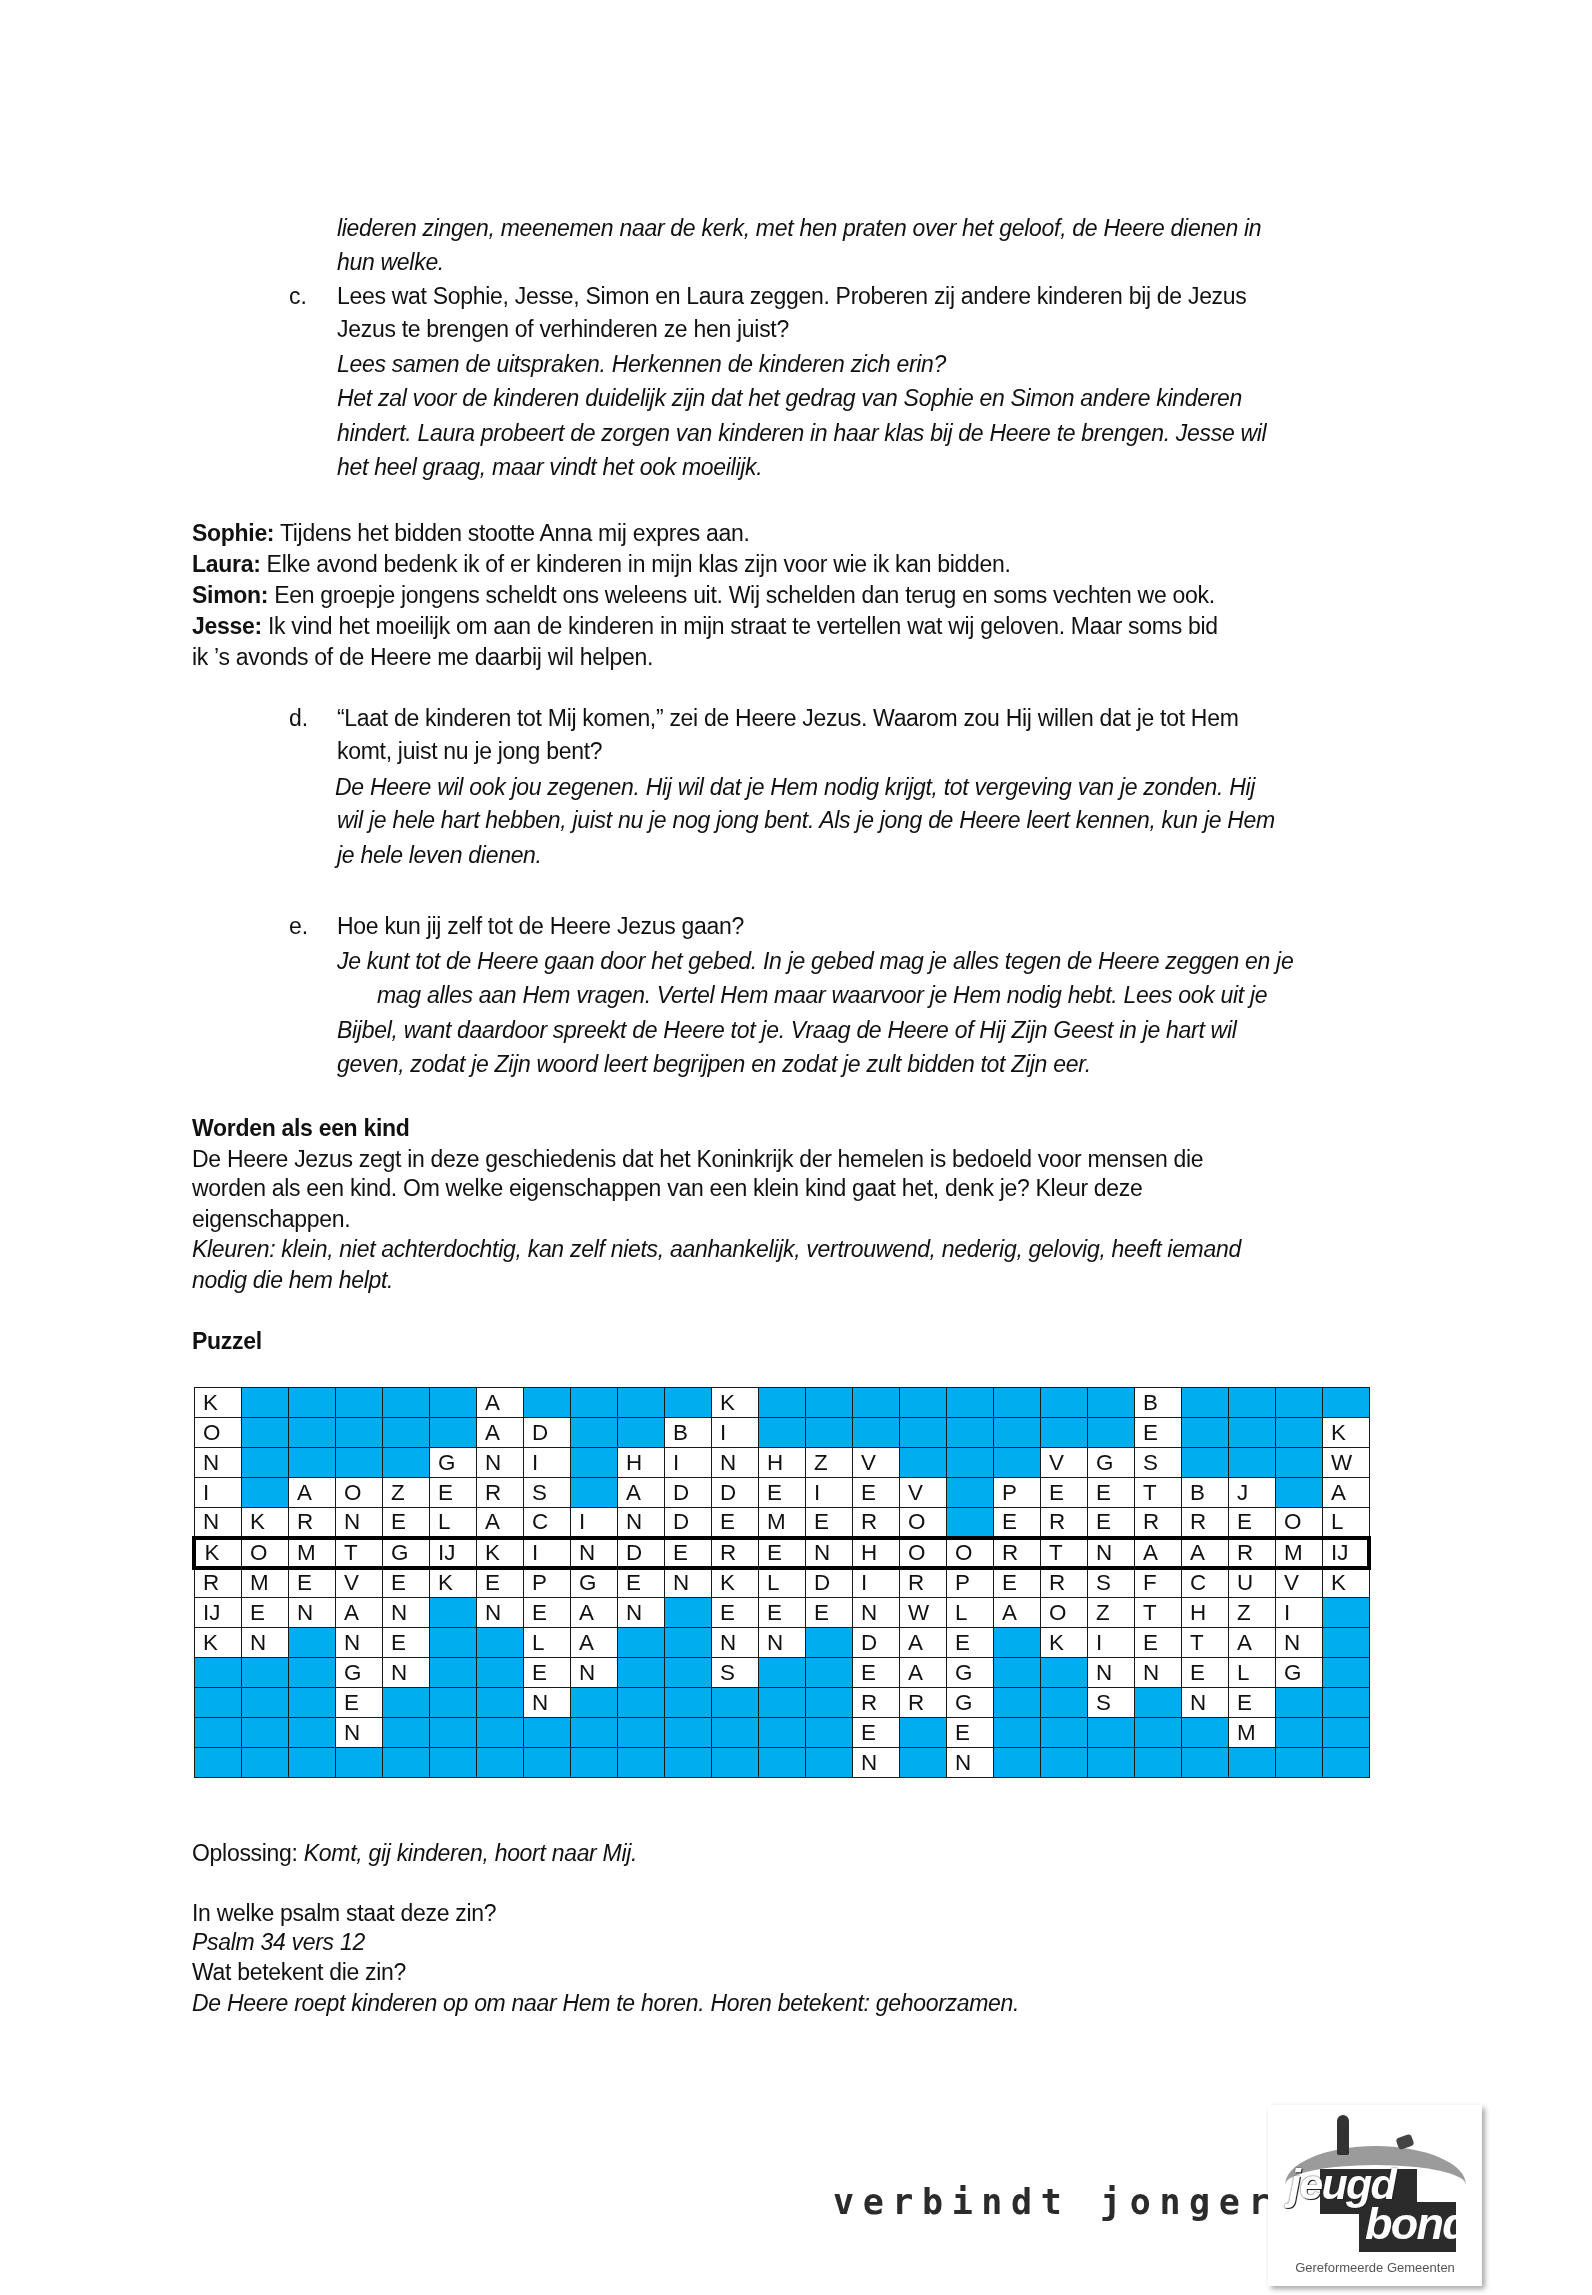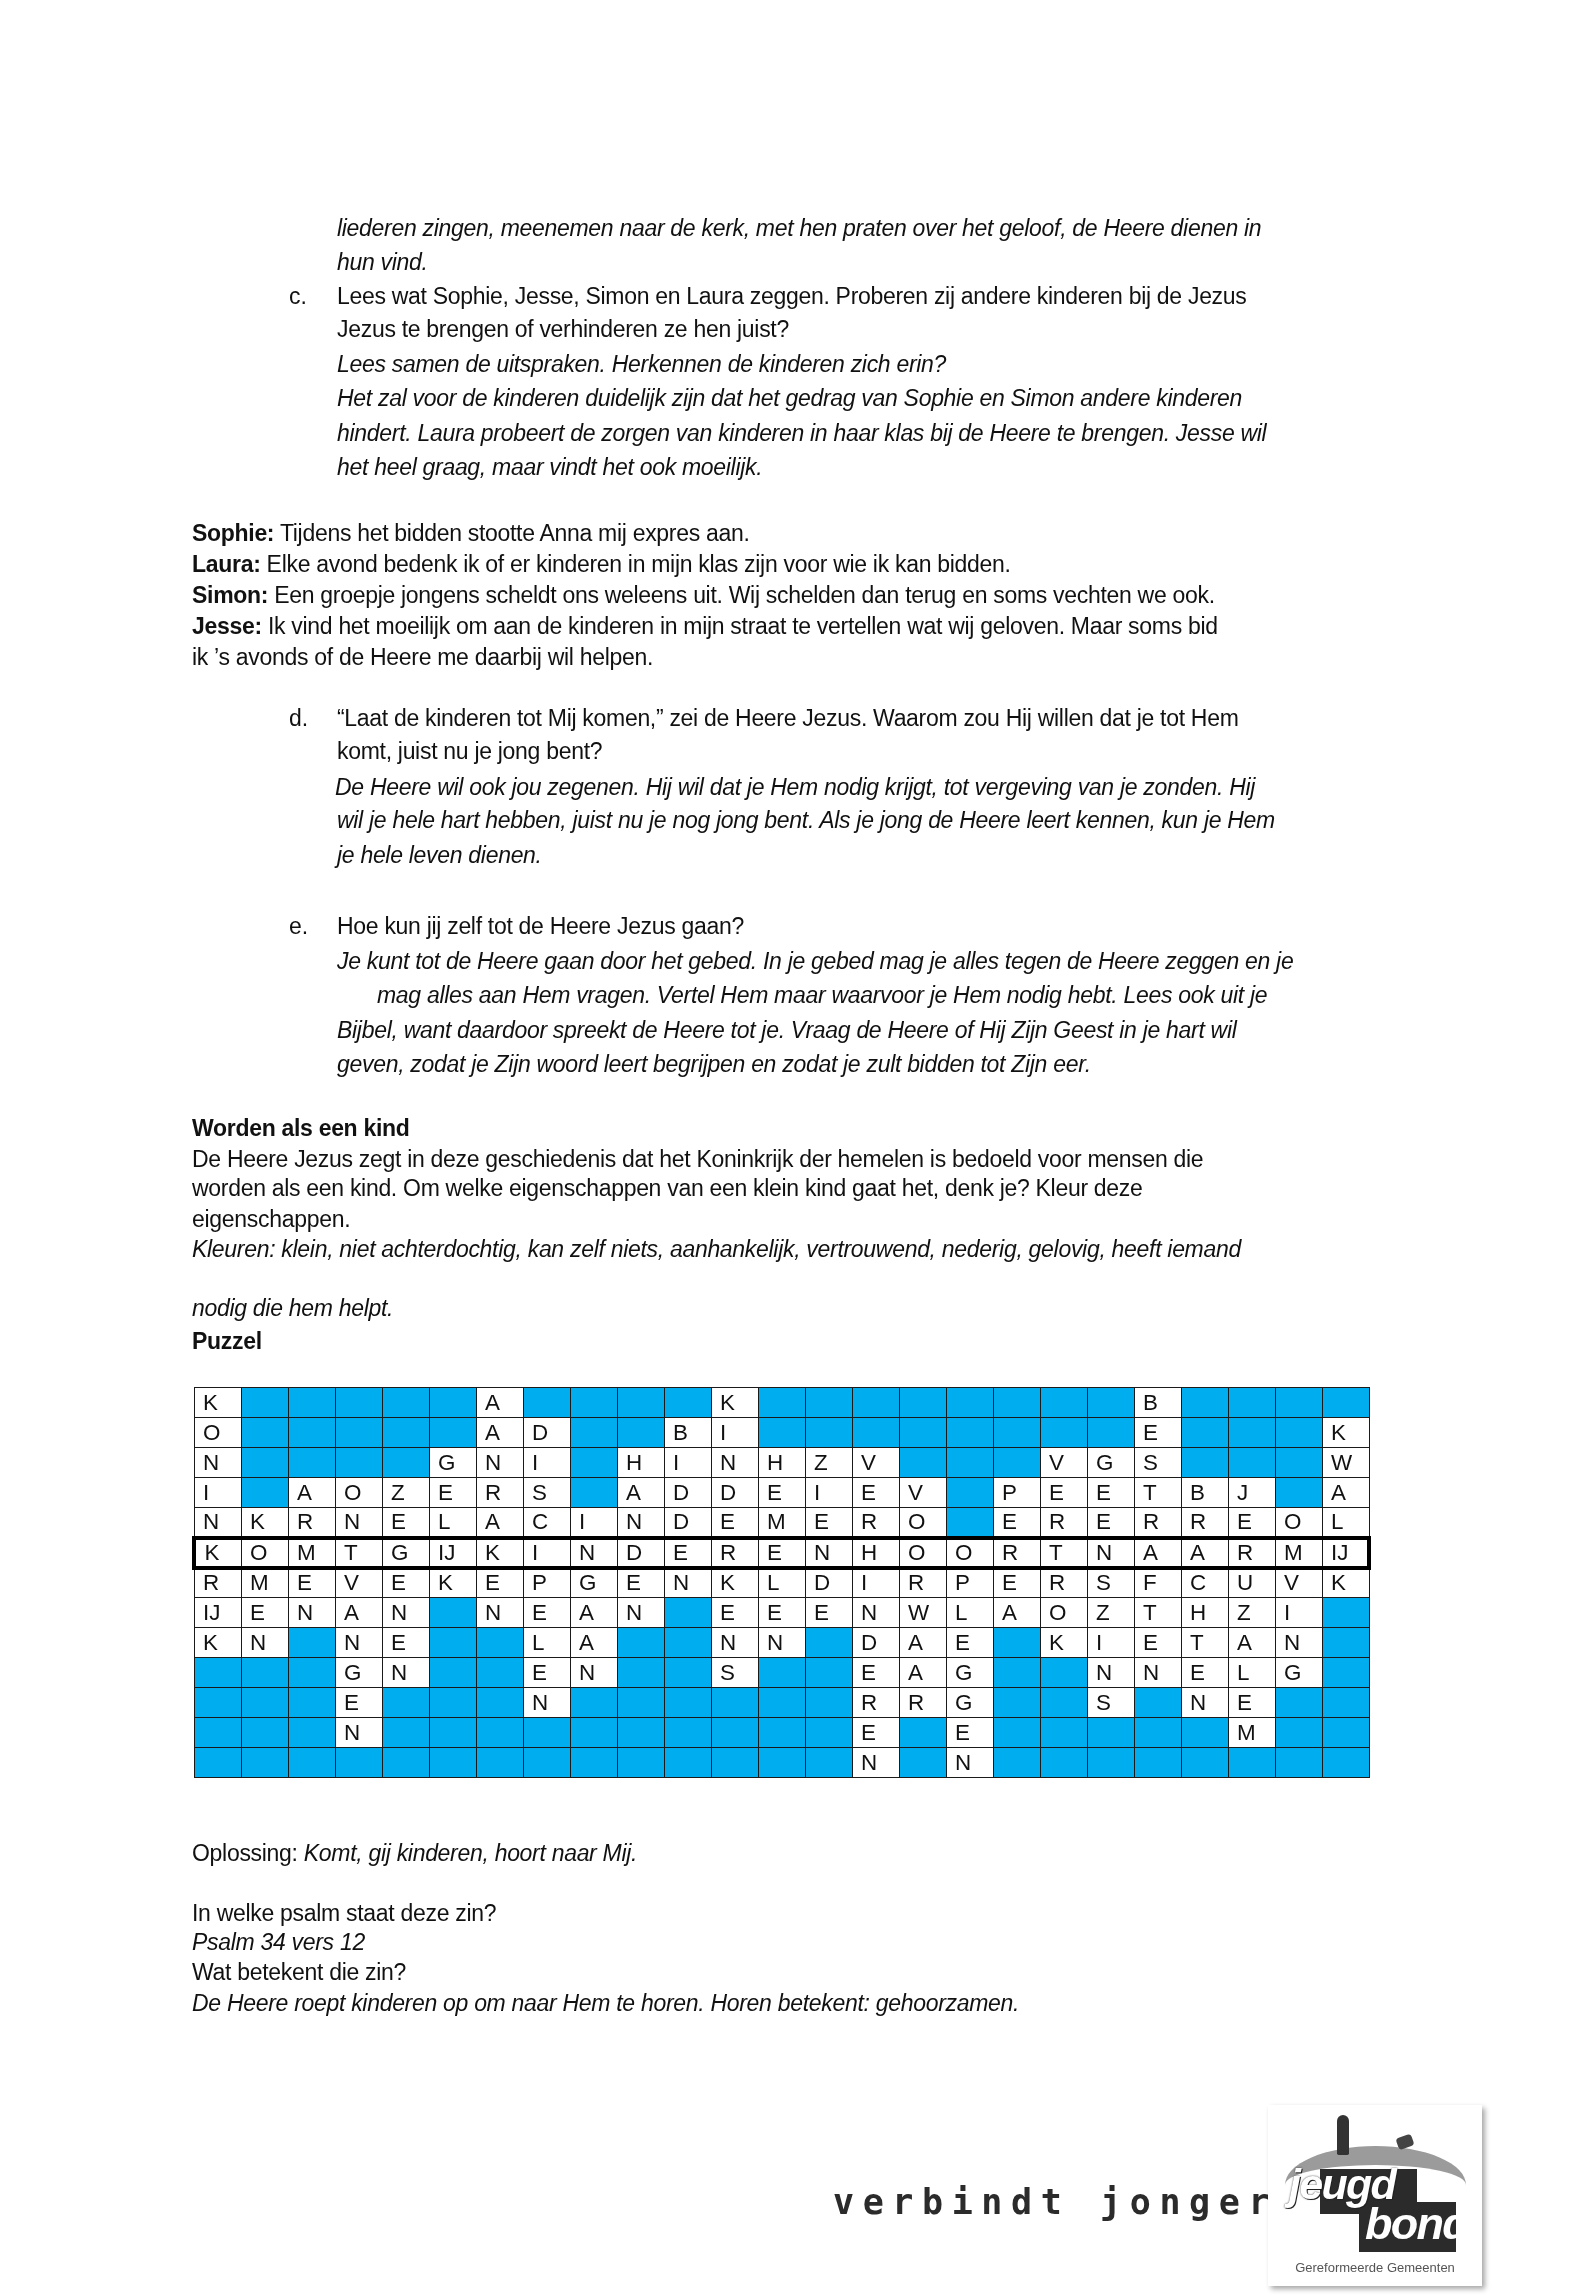--- a/index.html
+++ b/index.html
@@ -30,21 +30,21 @@
   .logo .box2 { position: absolute; left: 91px; top: 97px; width: 97px; height: 50px; background: #2b2b2b; }
   .logo .w1 { position: absolute; left: 21px; top: 55px; font-size: 43px; font-weight: bold; font-style: italic; color: #fff;
               text-shadow: 0 0 1.7px #222, 0.9px 0.9px 0 #222; letter-spacing: -1.7px; }
   .logo .w2 { position: absolute; left: 97px; top: 93px; font-size: 45px; font-weight: bold; font-style: italic; color: #fff; letter-spacing: -1.7px; }
   .logo .sub { position: absolute; left: 0; width: 100%; text-align: center; top: 155px; font-size: 13px; color: #555; }
 </style>
 </head>
 <body>
 
 <div class="line it" style="left:337px; top:211px;">liederen zingen, meenemen naar de kerk, met hen praten over het geloof, de Heere dienen in</div>
-<div class="line it" style="left:337px; top:245px;">hun vind.</div>
+<div class="line it" style="left:337px; top:245px;">hun welke.</div>
 
 <div class="marker" style="left:289px; top:279px;">c.</div>
 <div class="line" style="left:337px; top:279px;">Lees wat Sophie, Jesse, Simon en Laura zeggen. Proberen zij andere kinderen bij de Jezus</div>
 <div class="line" style="left:337px; top:312px;">Jezus te brengen of verhinderen ze hen juist?</div>
 <div class="line it" style="left:337px; top:347px;">Lees samen de uitspraken. Herkennen de kinderen zich erin?</div>
 <div class="line it" style="left:337px; top:381px;">Het zal voor de kinderen duidelijk zijn dat het gedrag van Sophie en Simon andere kinderen</div>
 <div class="line it" style="left:337px; top:416px;">hindert. Laura probeert de zorgen van kinderen in haar klas bij de Heere te brengen. Jesse wil</div>
 <div class="line it" style="left:337px; top:450px;">het heel graag, maar vindt het ook moeilijk.</div>
 
 <div class="line" style="left:192px; top:516px;"><span class="b">Sophie:</span><span> Tijdens het bidden stootte Anna mij expres aan.</span></div>
@@ -65,21 +65,21 @@
 <div class="line it" style="left:337px; top:944px;">Je kunt tot de Heere gaan door het gebed. In je gebed mag je alles tegen de Heere zeggen en je</div>
 <div class="line it" style="left:337px; top:978px;margin-left:40px;">mag alles aan Hem vragen. Vertel Hem maar waarvoor je Hem nodig hebt. Lees ook uit je</div>
 <div class="line it" style="left:337px; top:1013px;">Bijbel, want daardoor spreekt de Heere tot je. Vraag de Heere of Hij Zijn Geest in je hart wil</div>
 <div class="line it" style="left:337px; top:1047px;">geven, zodat je Zijn woord leert begrijpen en zodat je zult bidden tot Zijn eer.</div>
 
 <div class="line b" style="left:192px; top:1111px;">Worden als een kind</div>
 <div class="line" style="left:192px; top:1142px;">De Heere Jezus zegt in deze geschiedenis dat het Koninkrijk der hemelen is bedoeld voor mensen die</div>
 <div class="line" style="left:192px; top:1171px;">worden als een kind. Om welke eigenschappen van een klein kind gaat het, denk je? Kleur deze</div>
 <div class="line" style="left:192px; top:1202px;">eigenschappen.</div>
 <div class="line it" style="left:192px; top:1232px;">Kleuren: klein, niet achterdochtig, kan zelf niets, aanhankelijk, vertrouwend, nederig, gelovig, heeft iemand</div>
-<div class="line it" style="left:192px; top:1263px;margin-top:28px;">nodig die hem helpt.</div>
+<div class="line it" style="left:192px; top:1263px;">nodig die hem helpt.</div>
 
 <div class="line b" style="left:192px; top:1324px;">Puzzel</div>
 <table id="grid">
     <tbody id="grid-body">
       <tr>
         <td class="w">K</td>
         <td style="background: rgb(0, 174, 239);"></td>
         <td style="background: rgb(0, 174, 239);"></td>
         <td style="background: rgb(0, 174, 239);"></td>
         <td style="background: rgb(0, 174, 239);"></td>

